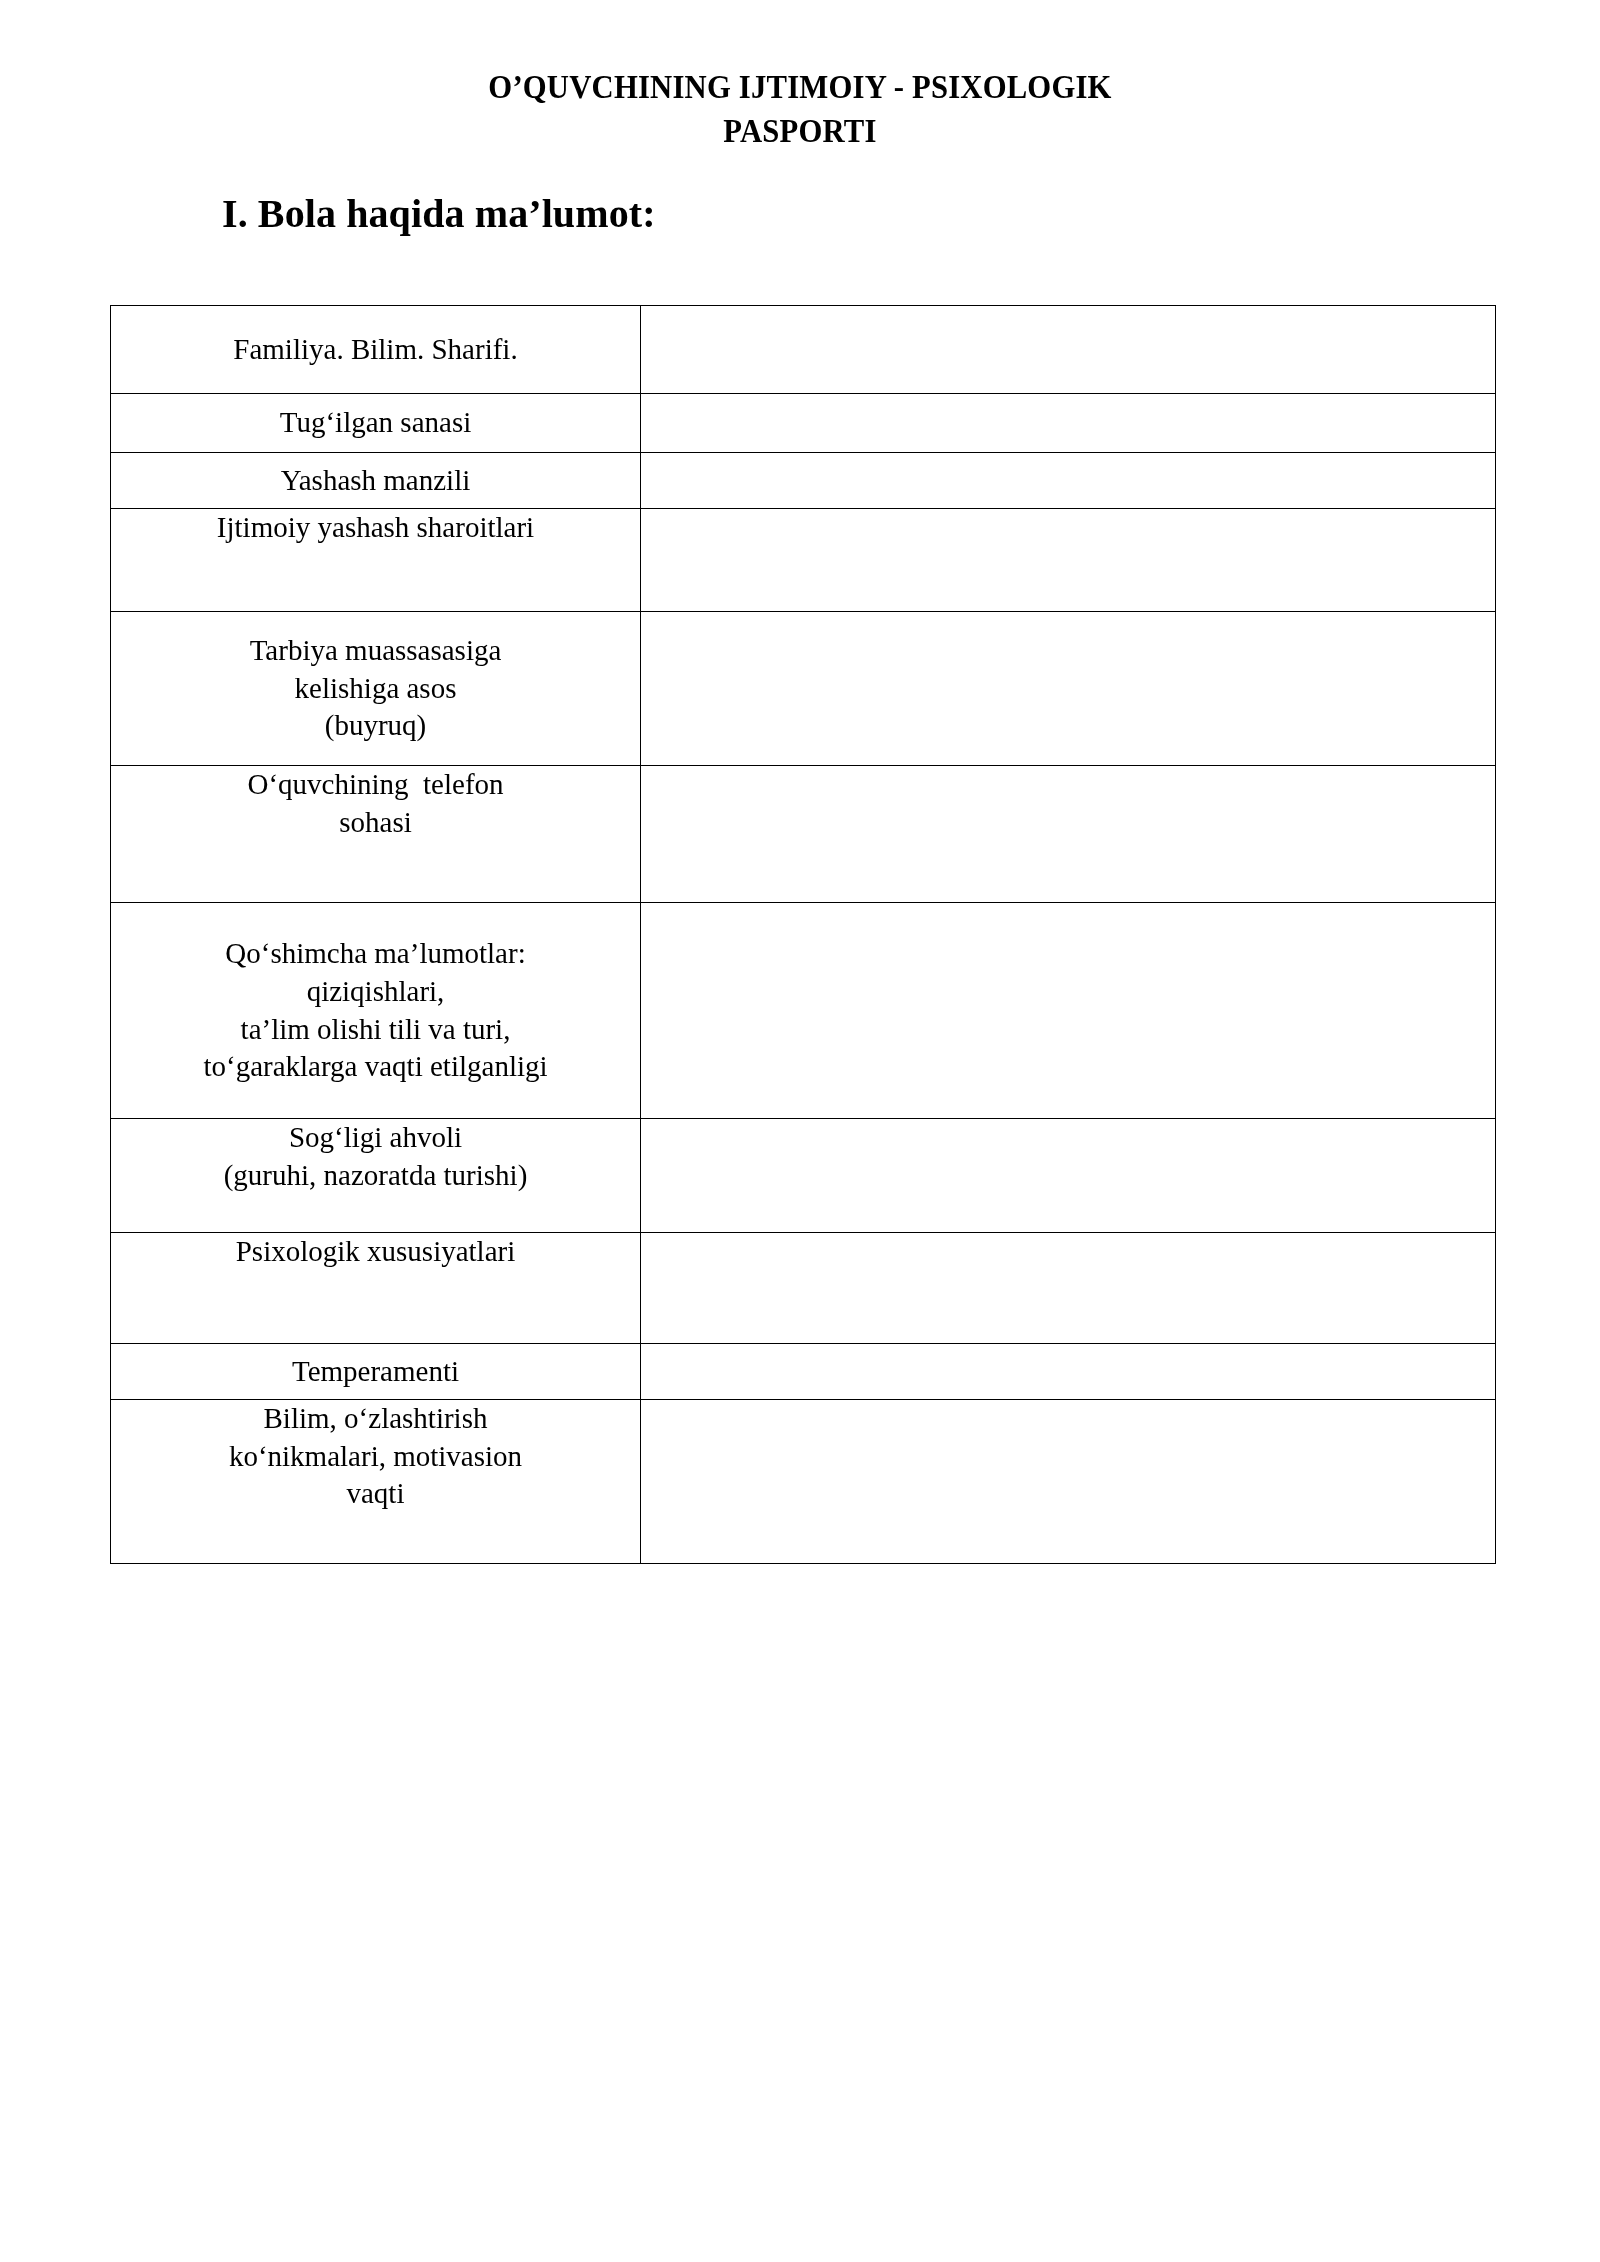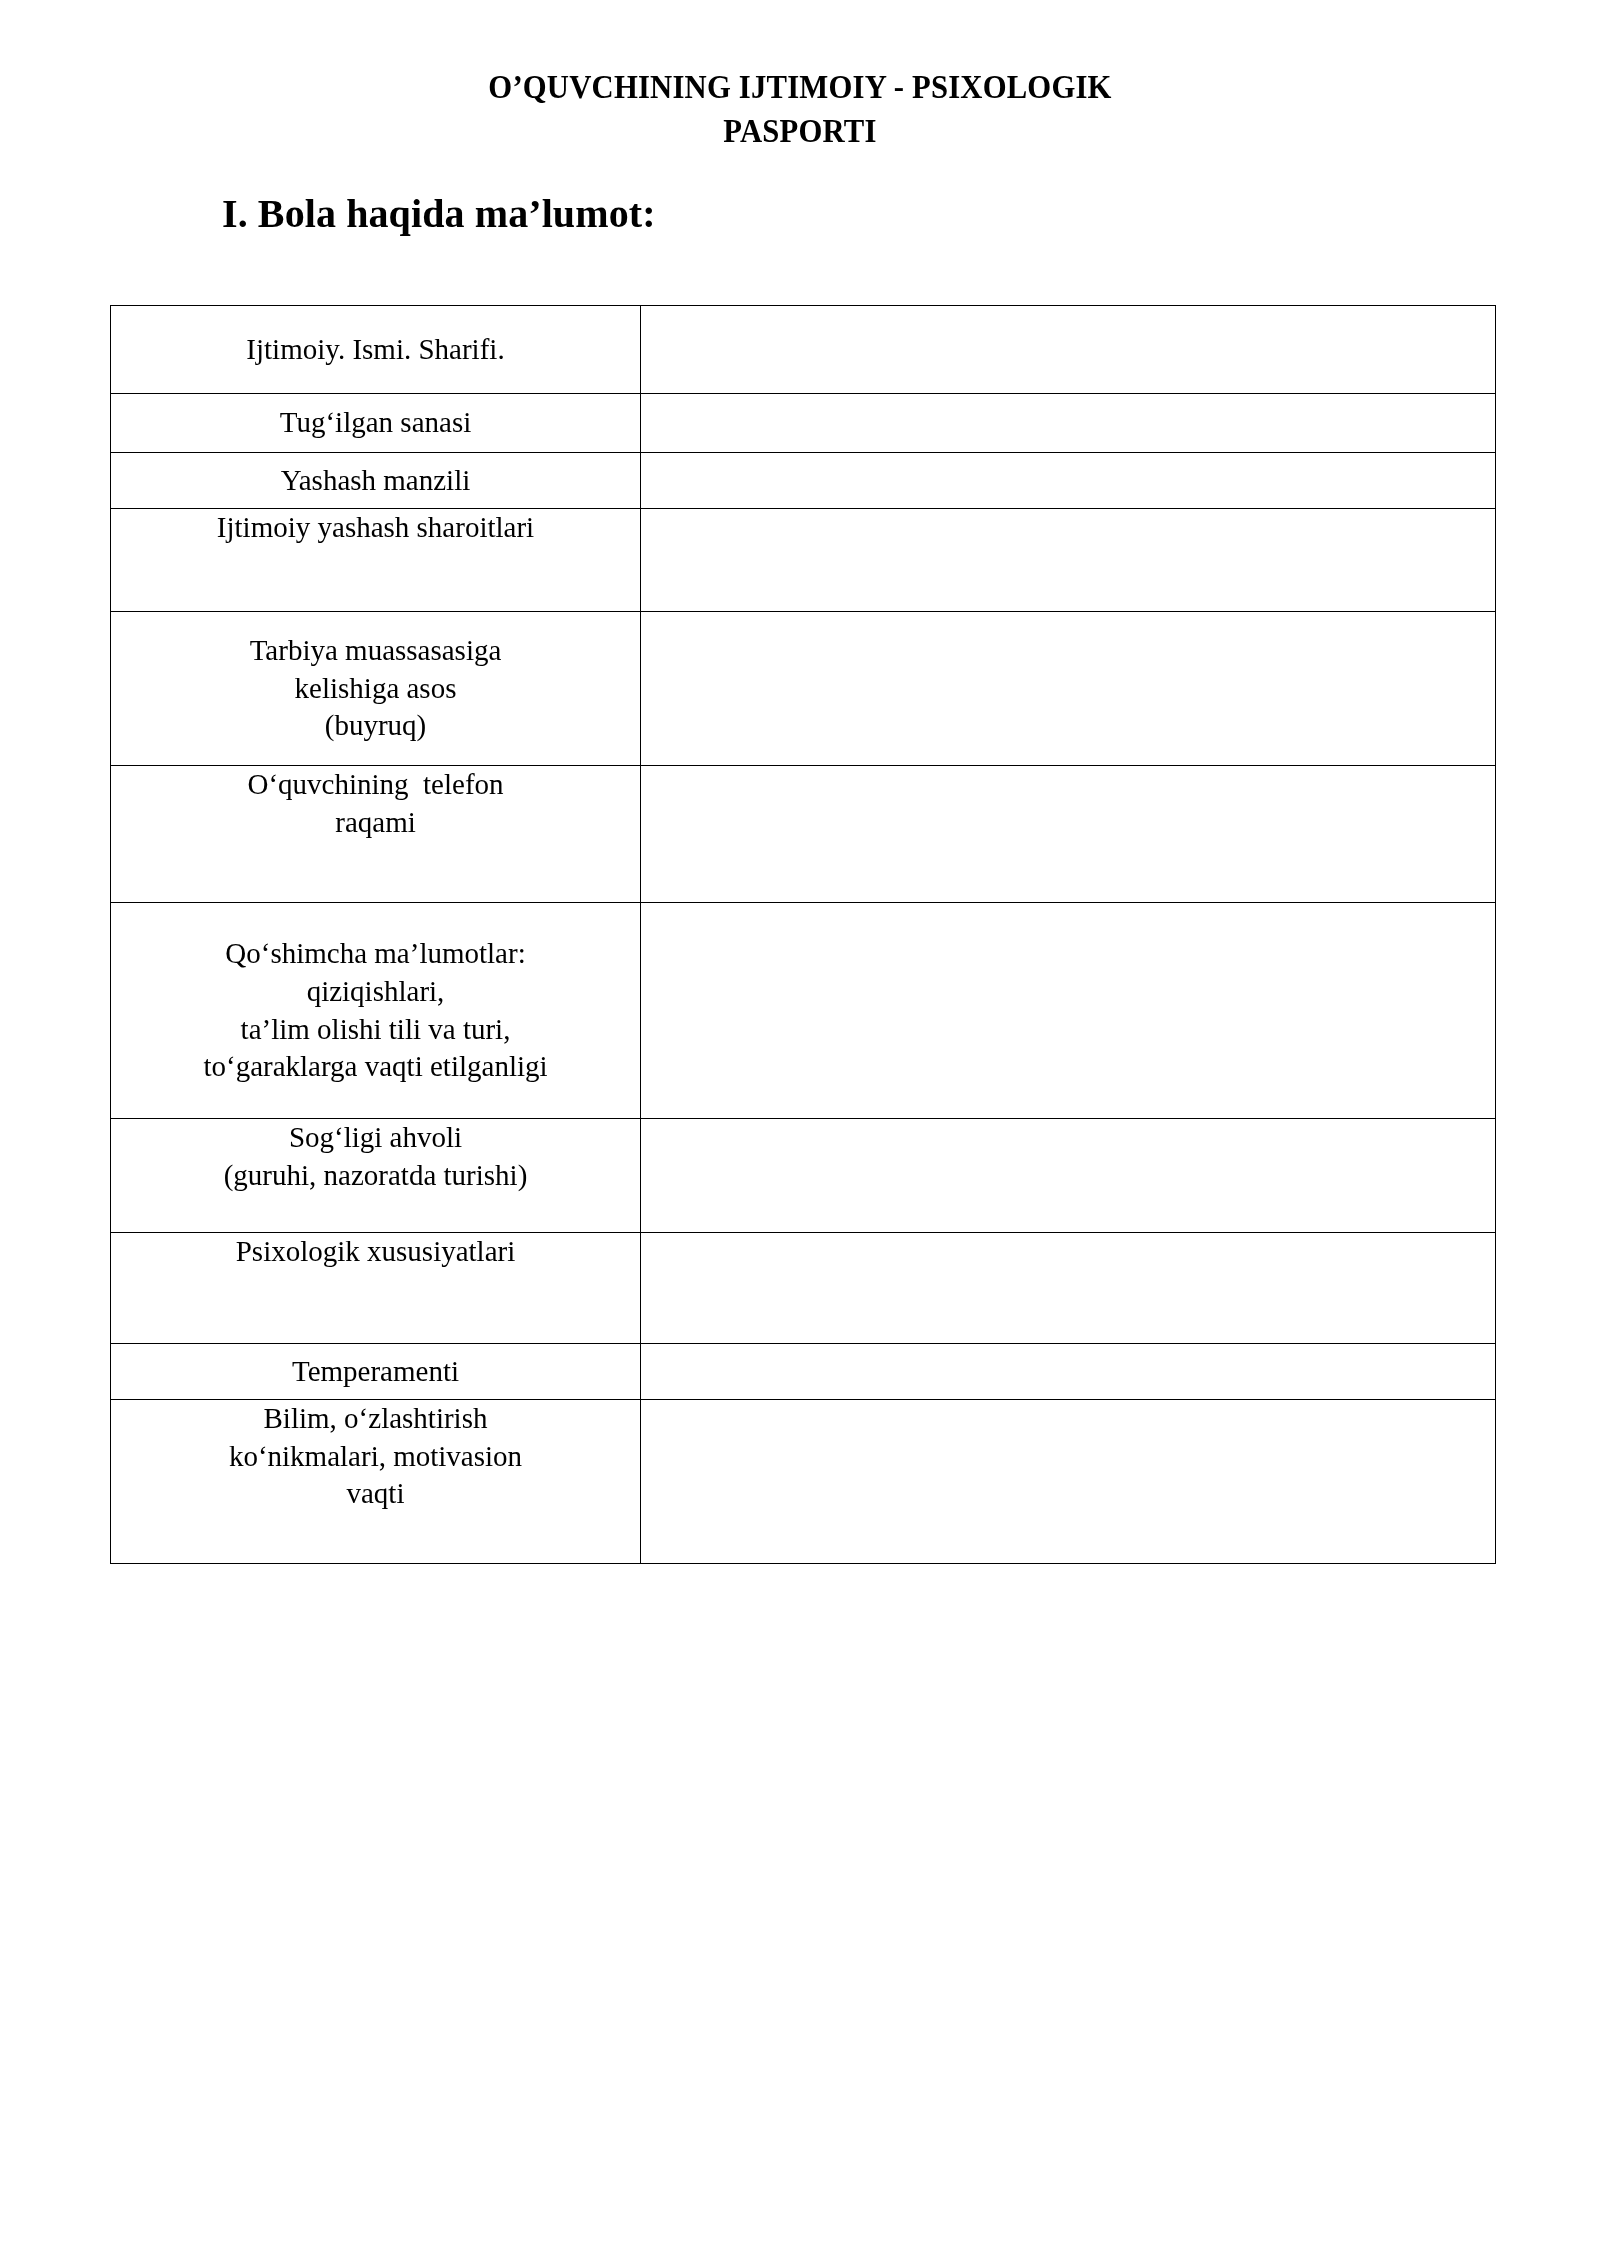--- a/index.html
+++ b/index.html
@@ -117,21 +117,21 @@
   <table class="passport-table">
     <colgroup>
       <col class="col-label">
       <col class="col-value">
     </colgroup>
     <tbody>
 
       <tr class="r0">
         <td class="cell-label">
           <span class="cell-label-inner">
-            <span class="line">Ijtimoiy. Ismi. Sharifi.</span>
+            <span class="line">Familiya. Bilim. Sharifi.</span>
           </span>
         </td>
         <td class="cell-value"></td>
       </tr>
 
       <tr class="r1">
         <td class="cell-label">
           <span class="cell-label-inner">
             <span class="line">Tugʻilgan sanasi</span>
           </span>
@@ -166,21 +166,21 @@
             <span class="line">(buyruq)</span>
           </span>
         </td>
         <td class="cell-value"></td>
       </tr>
 
       <tr class="r6">
         <td class="cell-label valign-top">
           <span class="cell-label-inner">
             <span class="line">Oʻquvchining  telefon</span>
-            <span class="line">raqami</span>
+            <span class="line">sohasi</span>
           </span>
         </td>
         <td class="cell-value"></td>
       </tr>
 
       <tr class="r7">
         <td class="cell-label">
           <span class="cell-label-inner">
             <span class="line">Qoʻshimcha ma’lumotlar:</span>
             <span class="line">qiziqishlari,</span>

